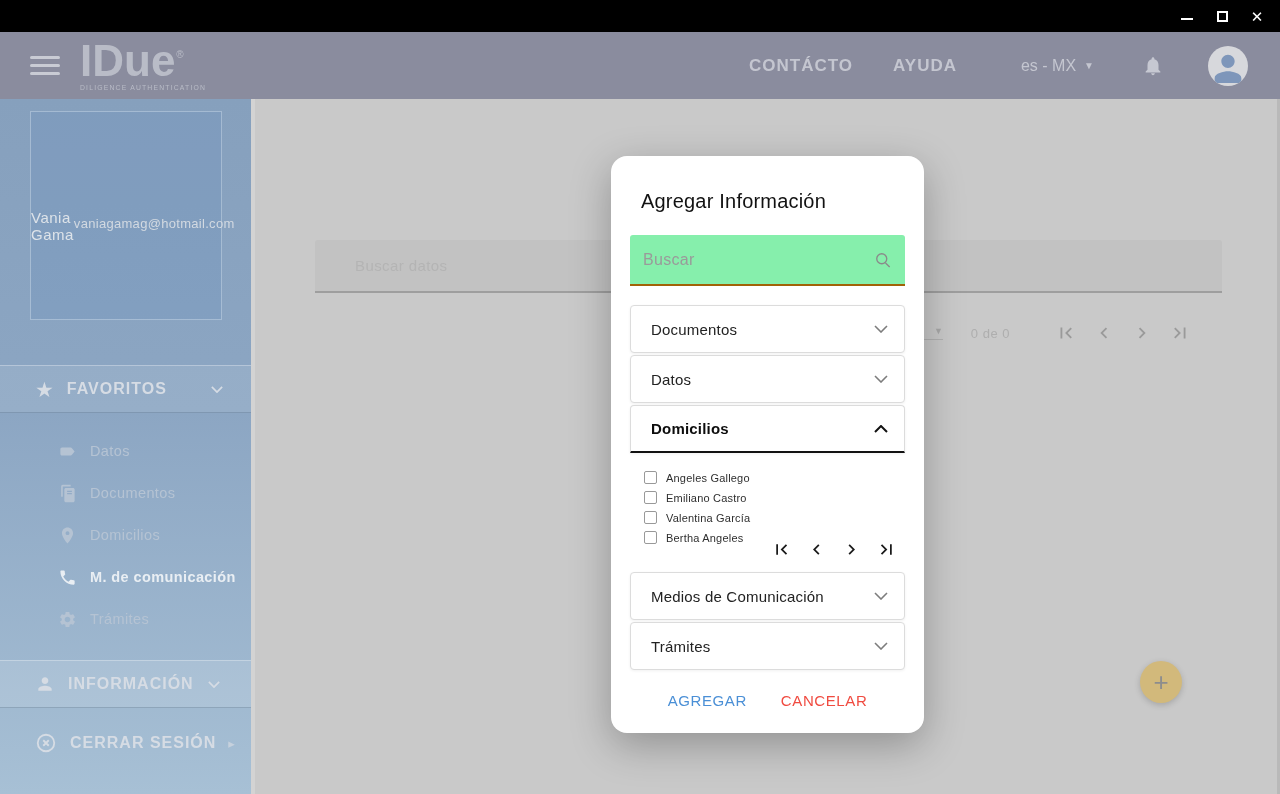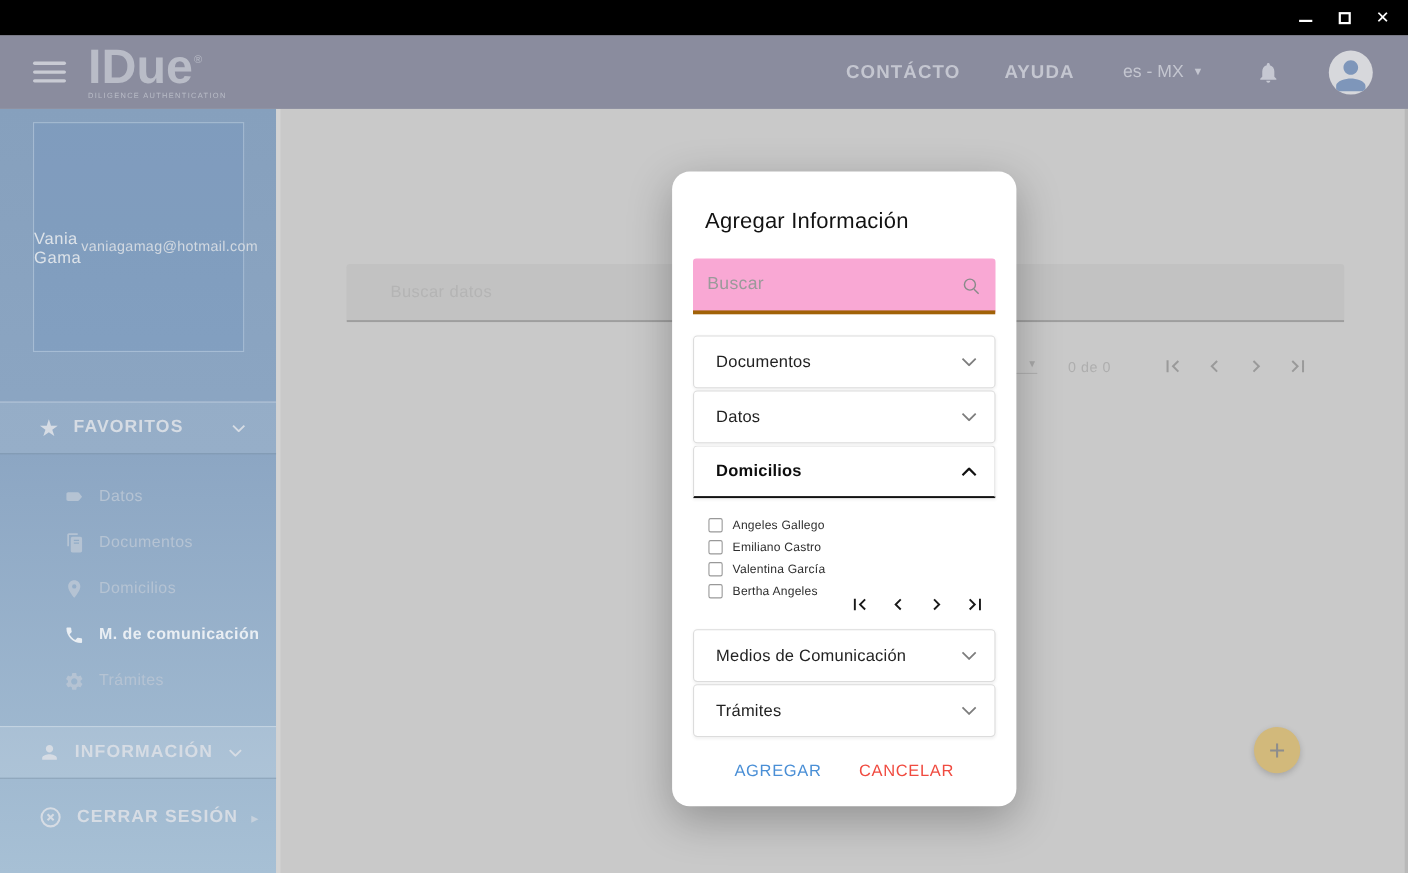--- a/index.html
+++ b/index.html
@@ -21,21 +21,21 @@
   .hamburger { width:30px; display:flex; flex-direction:column; gap:5px; cursor:pointer; }
   .hamburger span { display:block; height:3px; border-radius:2px; background:#c9cbd4; }
   .logo { margin-left:20px; color:#b9bcc7; cursor:pointer; line-height:1; }
   .logo-name { font-size:44px; font-weight:bold; letter-spacing:0px; }
   .logo-reg { font-size:10px; vertical-align:18px; margin-left:1px; }
   .logo-tag { font-size:6.8px; letter-spacing:1.2px; margin-top:2px; color:#b9bcc7; }
   .header-spacer { flex:1; }
   .hnav { display:flex; align-items:center; }
   .hnav-link { color:#c4c6d0; font-size:17px; font-weight:600; letter-spacing:1px; cursor:pointer; }
   .hnav-link + .hnav-link { margin-left:40px; }
-  .lang { margin-left:44px; display:flex; align-items:center; color:#c4c6d0; font-size:16px; cursor:pointer; }
+  .lang { margin-left:64px; display:flex; align-items:center; color:#c4c6d0; font-size:16px; cursor:pointer; }
   .lang .caret { font-size:10px; margin-left:8px; color:#c4c6d0; }
   .bell { margin-left:48px; width:22px; height:22px; color:#c6c8d2; cursor:pointer; }
   .bell svg { width:22px; height:22px; fill:currentColor; }
   .avatar { margin-left:44px; width:40px; height:40px; border-radius:50%; background:#d7d8dc; overflow:hidden; cursor:pointer; position:relative; }
   .avatar svg { position:absolute; left:0; top:2px; width:40px; height:40px; fill:#7e96ba; }
 
   
   .sidebar { position:absolute; top:99px; left:0; bottom:0; width:255px;
     background:linear-gradient(180deg,#86a0bd 0%, #8ca6c3 45%, #a7c0d5 100%);
     border-right:4px solid #d3d3d3; z-index:10; }
@@ -88,22 +88,22 @@
   .pg-btn svg { width:22px; height:22px; fill:currentColor; }
   .fab { position:absolute; left:881px; top:562px; width:42px; height:42px; border-radius:50%;
     background:#d2b97b; color:#8d8d8d; display:flex; align-items:center; justify-content:center;
     font-size:26px; font-weight:400; cursor:pointer; box-shadow:0 2px 6px rgba(0,0,0,0.18); line-height:1; }
   .scroll-strip { position:absolute; right:0; top:0; bottom:0; width:3px; background:#b9b9b9; cursor:pointer; }
 
   
   .modal { position:absolute; left:611px; top:156px; width:313px; height:577px; background:#fff;
     border-radius:16px; box-shadow:0 12px 40px rgba(0,0,0,0.28); z-index:50; padding:0 19px; }
   .modal-title { margin-top:34px; margin-left:11px; font-size:20px; color:#121212; letter-spacing:0.2px; }
-  .modal-search { margin-top:22px; height:51px; background:#f9a8d4; border-radius:3px 3px 0 0;
-    border-bottom:4px solid #a16207; position:relative; }
+  .modal-search { margin-top:22px; height:51px; background:#86efac; border-radius:3px 3px 0 0;
+    border-bottom:2px solid #a16207; position:relative; }
   .modal-search input { width:100%; height:100%; background:transparent; border:none; outline:none;
     padding:0 40px 0 13px; font-size:16px; font-family:inherit; color:#444; letter-spacing:0.3px; }
   .modal-search input::placeholder { color:#9a9a9a; }
   .modal-search .mag { position:absolute; right:12px; top:15px; width:20px; height:20px; color:#8a8a8a; }
   .modal-search .mag svg { width:20px; height:20px; fill:none; stroke:currentColor; stroke-width:1.6; }
   .acc-list { margin-top:19px; }
   .acc-card { height:48px; background:#fff; border:1px solid #dcdcdc; border-radius:4px;
     box-shadow:0 1px 3px rgba(0,0,0,0.06); display:flex; align-items:center; justify-content:space-between;
     padding:0 16px 0 20px; margin-bottom:2px; cursor:pointer; }
   .acc-label { font-size:15px; color:#222; letter-spacing:0.2px; }

